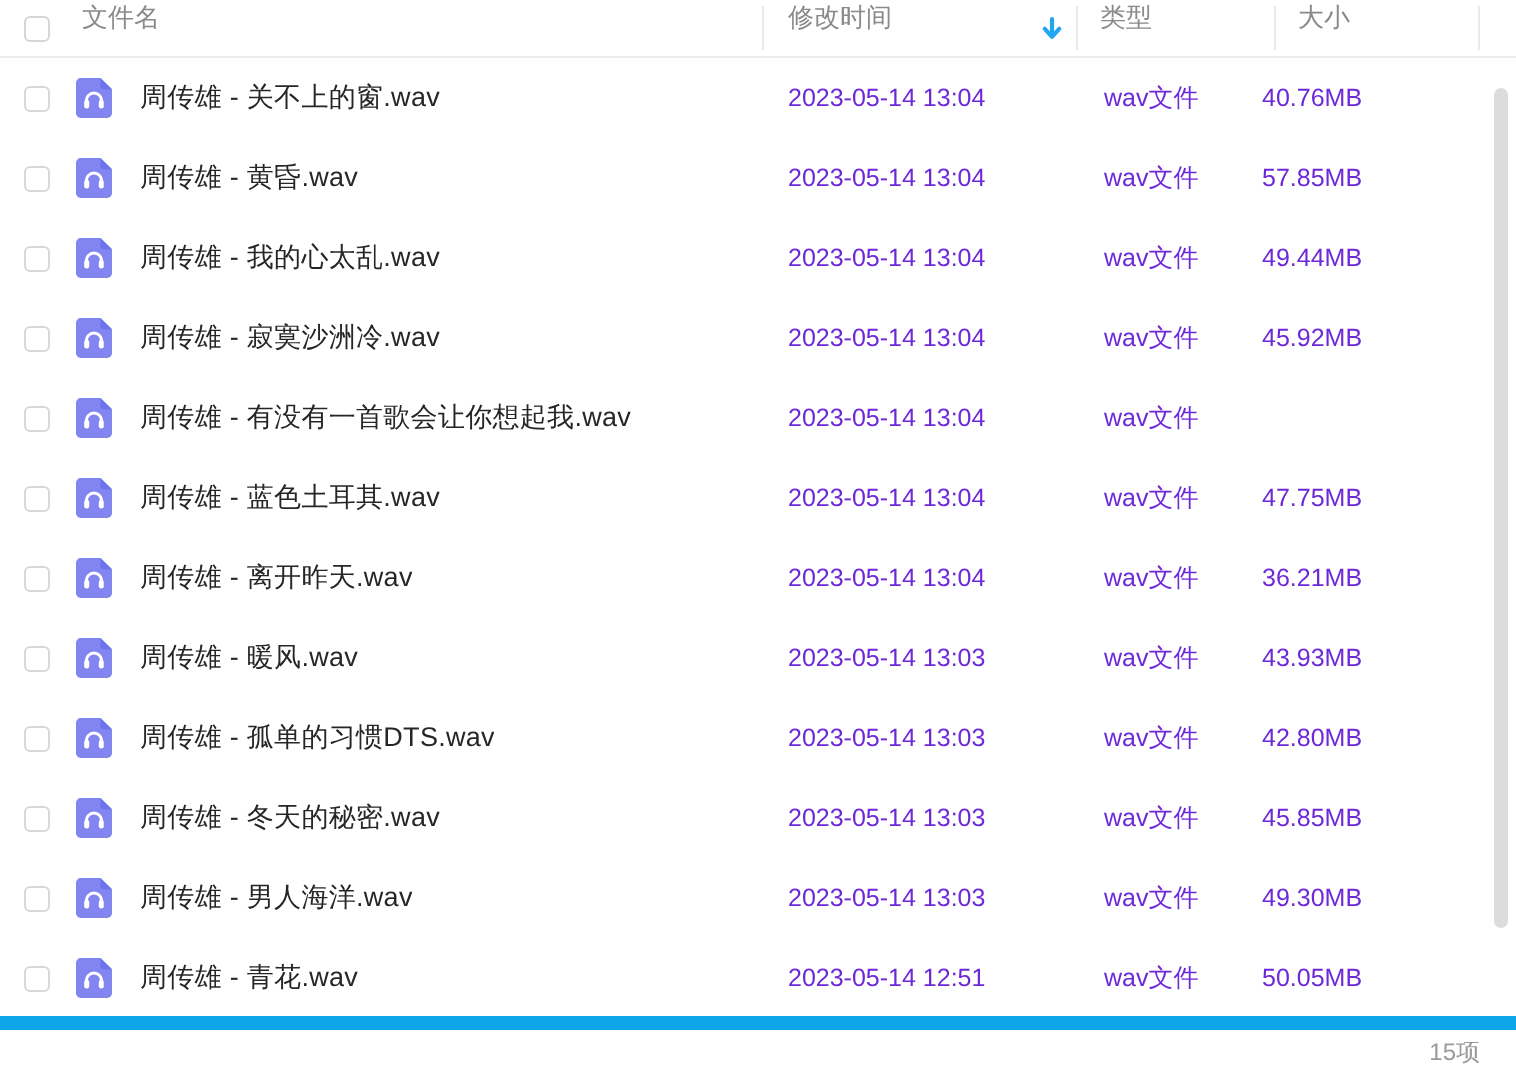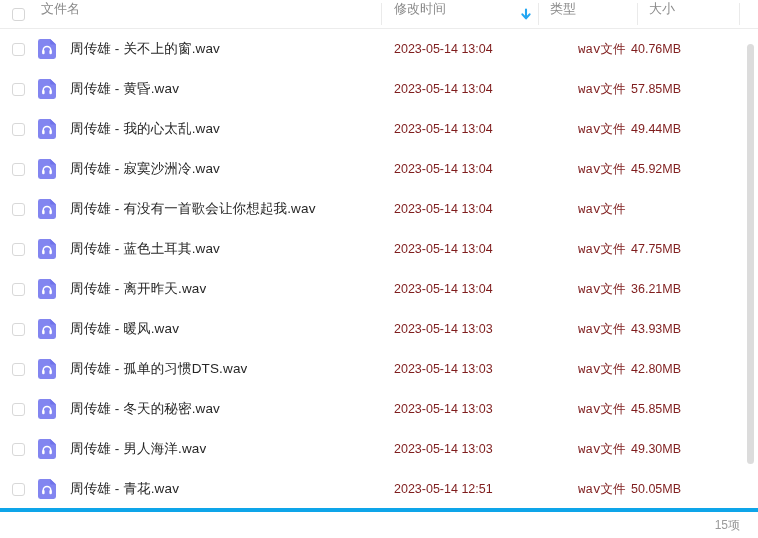--- a/index.html
+++ b/index.html
@@ -97,21 +97,21 @@
     position: absolute;
     display: flex;
     align-items: center;
     height: 40px;
     white-space: nowrap;
   }
   .c-check { left: 12px; width: 15px; }
   .c-icon  { left: 38px; width: 20px; }
   .c-name  { left: 70px; max-width: 300px; overflow: hidden; }
   .c-mtime { left: 394px; }
-  .c-type  { left: 578px; font-family: Liberation Mono, monospace; }
+  .c-type  { left: 552px; }
   .c-size  { left: 631px; }
 
   .row-check {
     width: 13px;
     height: 13px;
     border: 1px solid #d8d8d8;
     border-radius: 3px;
     background: #ffffff;
     box-sizing: border-box;
     cursor: pointer;
@@ -123,29 +123,29 @@
     display: block;
   }
 
   .fname {
     font-size: 13.5px;
     color: #262626;
     letter-spacing: 0.15px;
   }
   .fmtime, .ftype, .fsize {
     font-size: 12.5px;
-    color: #7f1d1d;
+    color: #6d28d9;
   }
 
   
   .fm-footer {
     position: relative;
     height: 30px;
     min-height: 30px;
-    border-top: 4px solid #0ea5e9;
+    border-top: 7px solid #0ea5e9;
     display: flex;
     align-items: center;
     justify-content: flex-end;
     padding-right: 18px;
     background: #ffffff;
     box-sizing: border-box;
   }
   .footer-count {
     font-size: 12px;
     color: #9a9a9a;

